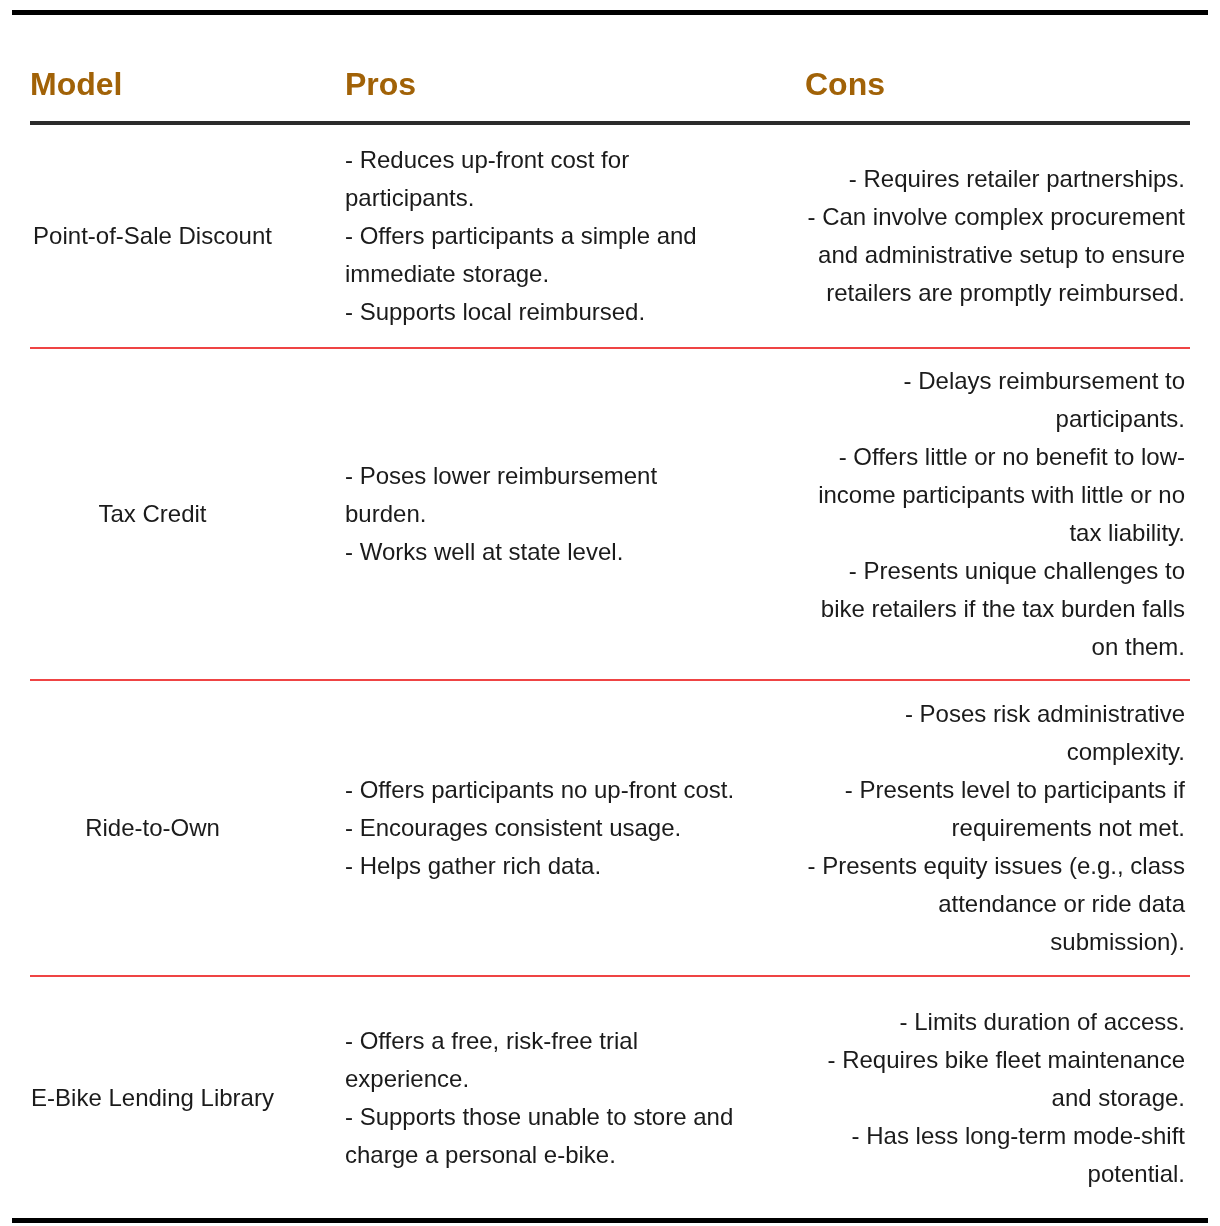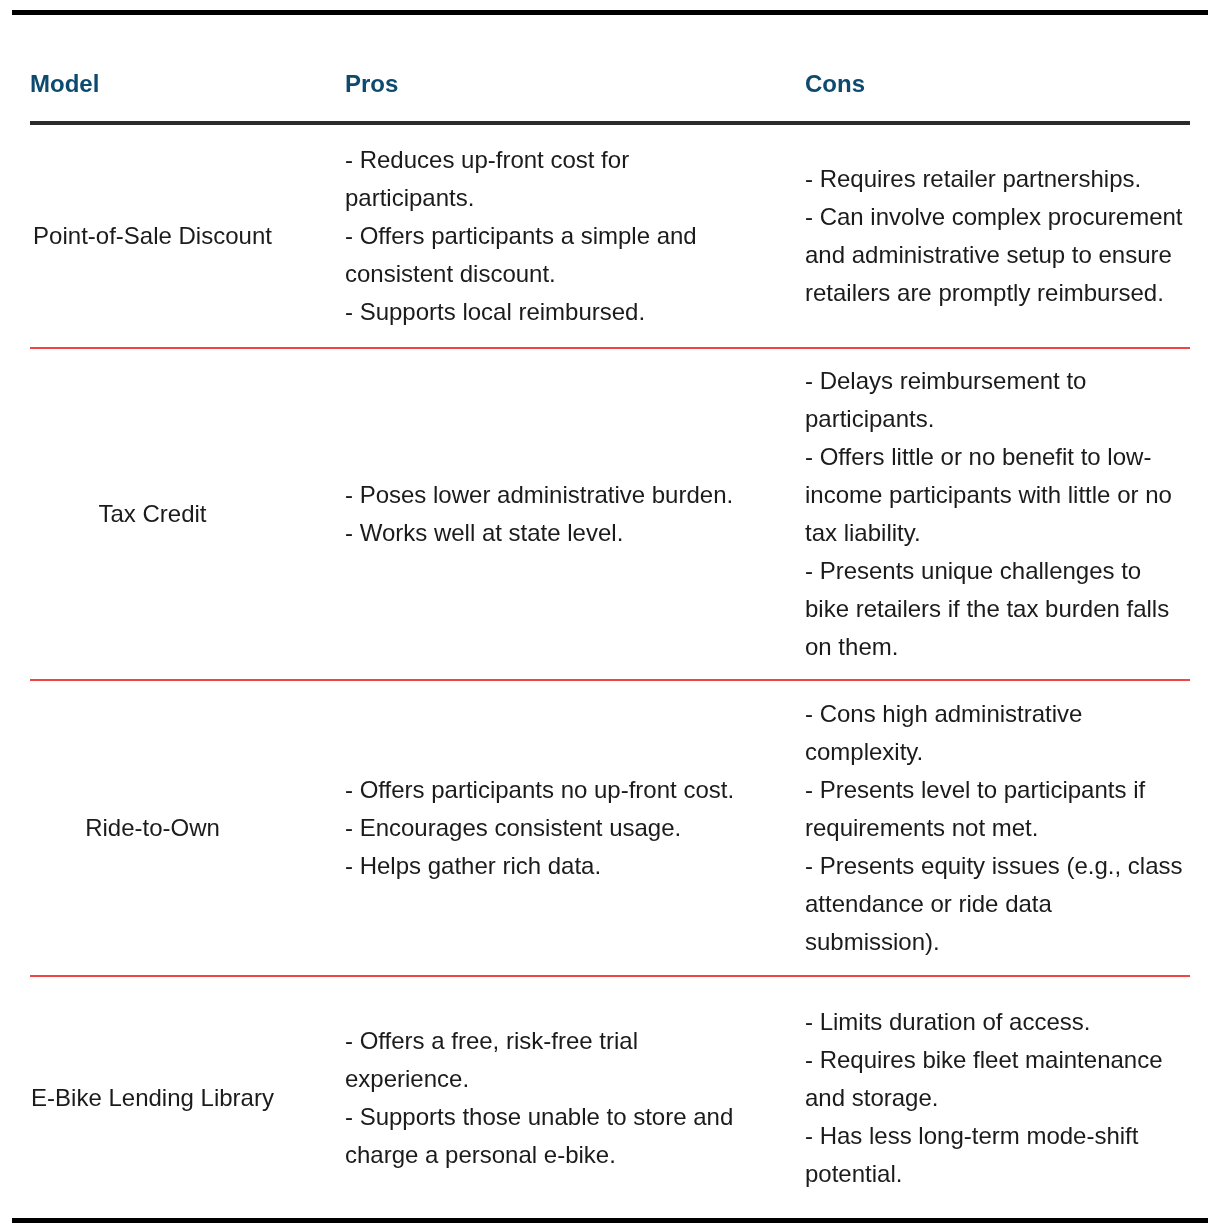--- a/index.html
+++ b/index.html
@@ -23,40 +23,40 @@
     border-collapse: collapse;
     table-layout: fixed;
     width: 1160px;
     margin: 0 18px;
   }
   col.c-model { width: 315px; }
   col.c-pros  { width: 460px; }
   col.c-cons  { width: 385px; }
 
   th {
-    font-size: 24px;
+    font-size: 32px;
     line-height: 34px;
     font-weight: bold;
-    color: #0c4a6e;
+    color: #a16207;
     text-align: left;
     padding: 52px 0 20px 0;
     border-bottom: 4px solid #2b2b2b;
   }
   td {
     vertical-align: middle;
     font-size: 24px;
     line-height: 38px;
     color: #1b1b1b;
   }
   tbody tr:not(:first-child) td {
     border-top: 2px solid #ef4444;
   }
   td.model-cell { padding: 16px 70px 16px 0; text-align: center; }
   td.pros-cell  { padding: 16px 62px 16px 0; }
-  td.cons-cell  { padding: 16px 5px 16px 0; }
+  td.cons-cell  { padding: 16px 5px 16px 0; text-align: right; }
 
   tbody tr:nth-child(2) td { padding-top: 13px; padding-bottom: 13px; }
   tbody tr:nth-child(3) td { padding-top: 14px; padding-bottom: 14px; }
   tbody tr:nth-child(4) td { padding-top: 26px; padding-bottom: 25px; }
 
   .bullet { display: block; }
 </style>
 </head>
 <body>
 
@@ -72,51 +72,51 @@
         <th>Model</th>
         <th>Pros</th>
         <th>Cons</th>
       </tr>
     </thead>
     <tbody id="table-body">
   <tr>
     <td class="model-cell">Point-of-Sale Discount</td>
     <td class="pros-cell">
             <span class="bullet">- Reduces up-front cost for participants.</span>
-            <span class="bullet">- Offers participants a simple and consistent discount.</span>
+            <span class="bullet">- Offers participants a simple and immediate storage.</span>
             <span class="bullet">- Supports local reimbursed.</span>
           </td>
     <td class="cons-cell">
             <span class="bullet">- Requires retailer partnerships.</span>
             <span class="bullet">- Can involve complex procurement and administrative setup to ensure retailers are promptly reimbursed.</span>
           </td>
   </tr>
 
   <tr>
     <td class="model-cell">Tax Credit</td>
     <td class="pros-cell">
-            <span class="bullet">- Poses lower administrative burden.</span>
+            <span class="bullet">- Poses lower reimbursement burden.</span>
             <span class="bullet">- Works well at state level.</span>
           </td>
     <td class="cons-cell">
             <span class="bullet">- Delays reimbursement to participants.</span>
             <span class="bullet">- Offers little or no benefit to low-income participants with little or no tax liability.</span>
             <span class="bullet">- Presents unique challenges to bike retailers if the tax burden falls on them.</span>
           </td>
   </tr>
 
   <tr>
     <td class="model-cell">Ride-to-Own</td>
     <td class="pros-cell">
             <span class="bullet">- Offers participants no up-front cost.</span>
             <span class="bullet">- Encourages consistent usage.</span>
             <span class="bullet">- Helps gather rich data.</span>
           </td>
     <td class="cons-cell">
-            <span class="bullet">- Cons high administrative complexity.</span>
+            <span class="bullet">- Poses risk administrative complexity.</span>
             <span class="bullet">- Presents level to participants if requirements not met.</span>
             <span class="bullet">- Presents equity issues (e.g., class attendance or ride data submission).</span>
           </td>
   </tr>
 
   <tr>
     <td class="model-cell">E-Bike Lending Library</td>
     <td class="pros-cell">
             <span class="bullet">- Offers a free, risk-free trial experience.</span>
             <span class="bullet">- Supports those unable to store and charge a personal e-bike.</span>

